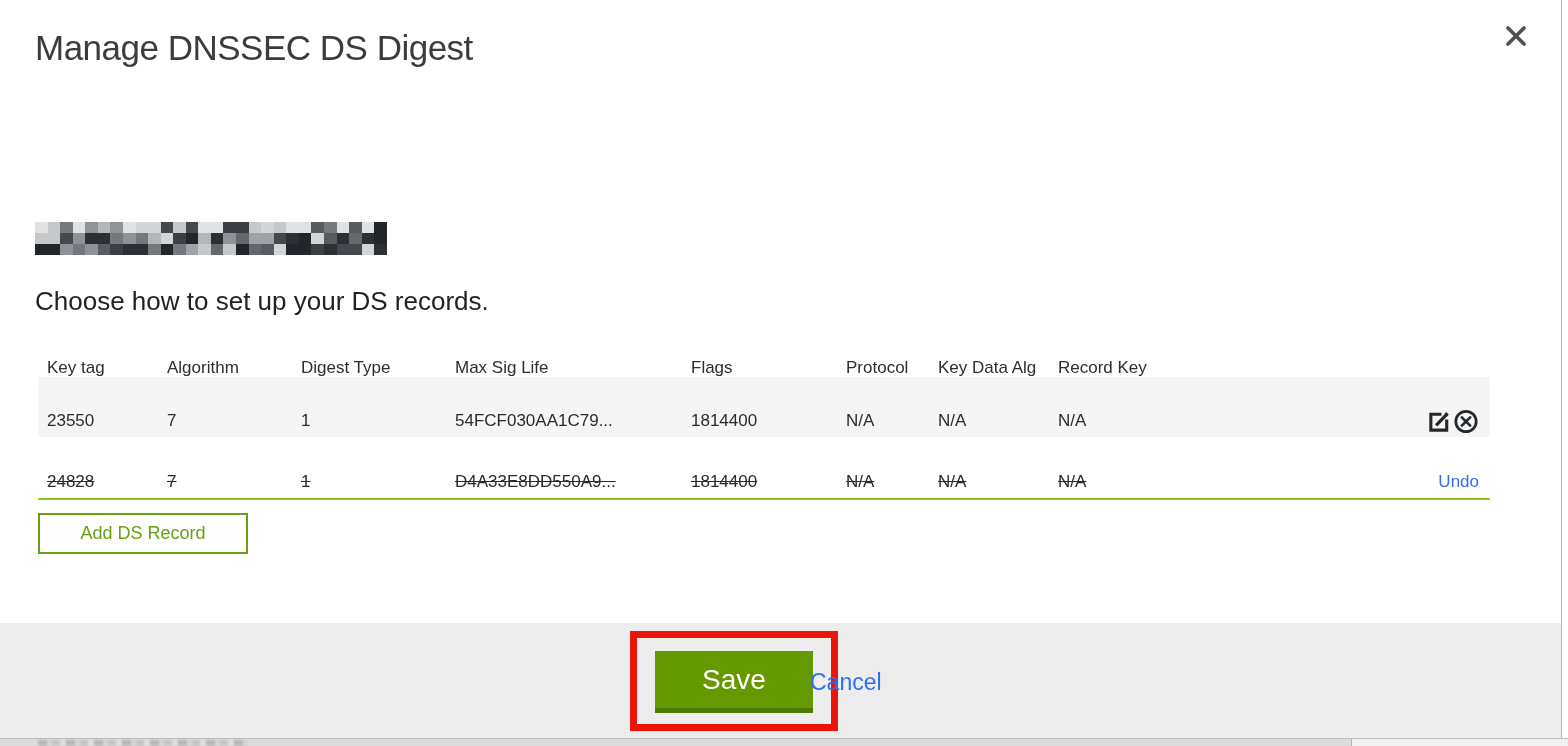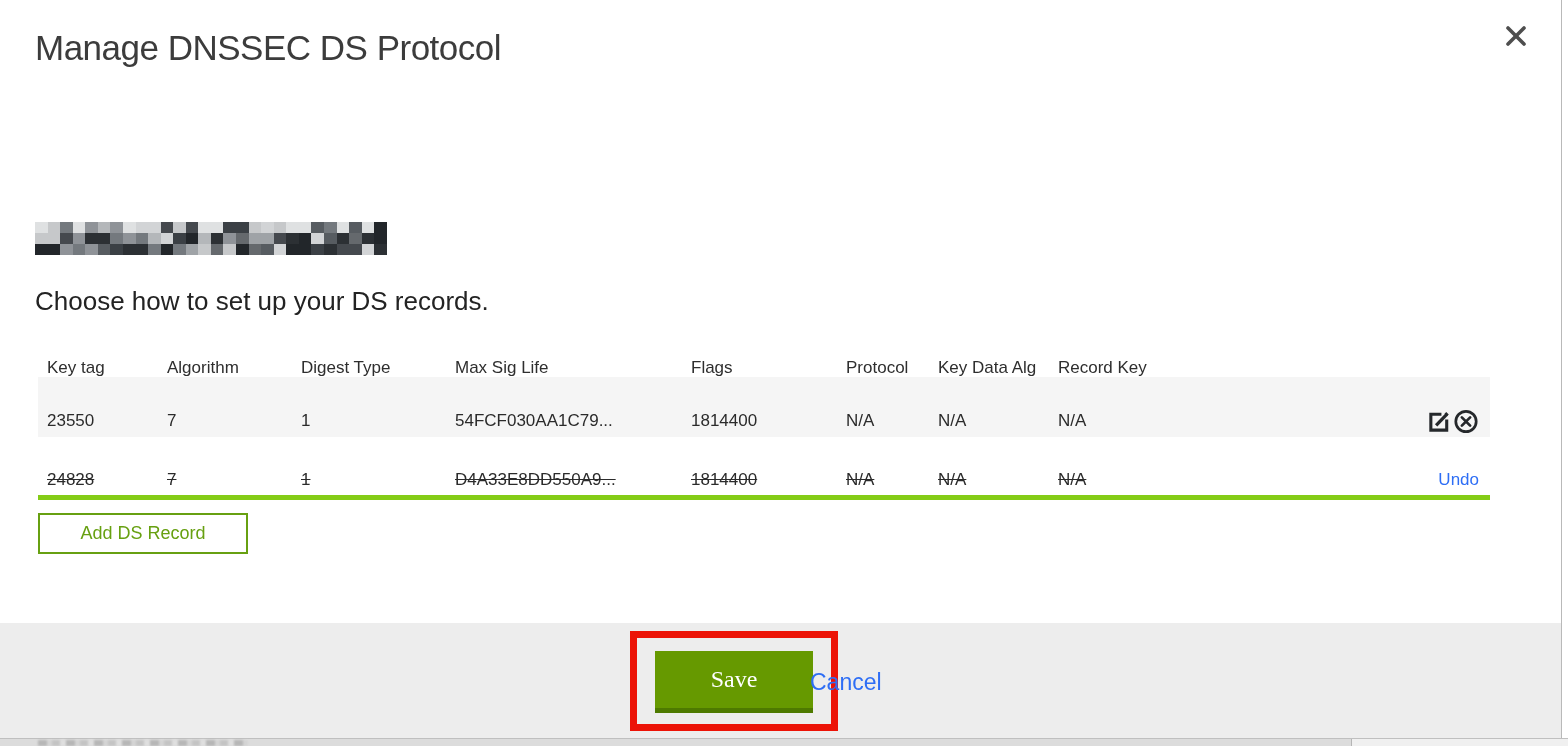--- a/index.html
+++ b/index.html
@@ -21,54 +21,54 @@
   .redacted-domain { position:absolute; left:35px; top:222px; width:352px; height:33px; display:flex; flex-wrap:wrap; overflow:hidden; }
   .redacted-domain i { display:block; width:12.57px; height:11px; }
 
   .instruction { position:absolute; left:35px; top:286px; font-size:26px; color:#232323; }
 
   
   .ds-table { position:absolute; left:38px; top:330px; width:1452px; }
   .tr { display:grid; grid-template-columns:120px 134px 154px 236px 155px 92px 120px 165px 1fr 96px; align-items:center; padding-left:9px; }
   .tr.head  { height:47px; font-size:17px; color:#2e2e2e; background:#fff; }
   .tr.row1  { height:60px; font-size:17px; background:#f5f5f5; }
-  .tr.row2  { height:63px; font-size:17px; background:#fff; border-bottom:5px solid #84cc16; }
+  .tr.row2  { height:63px; font-size:17px; background:#fff; border-bottom:2px solid #84cc16; }
   .tr .cell { white-space:nowrap; overflow:hidden;margin-top:28px; }
   .struck .cell { text-decoration:line-through; }
   .actions { display:flex; justify-content:flex-end; align-items:center; gap:1px; padding-right:11px; text-decoration:none !important; }
   .icon-btn { width:26px; height:26px; display:inline-flex; align-items:center; justify-content:center; cursor:pointer; }
   .link { color:#2e6ef5; cursor:pointer; text-decoration:none; }
   .undo { font-size:17px; }
 
   .add-btn { position:absolute; left:38px; top:513px; width:210px; height:41px; background:#fff;
     border:2px solid #67a011; color:#67a011; font-size:18px; font-family:inherit;
     display:flex; align-items:center; justify-content:center; cursor:pointer; }
 
   
   .footer { position:absolute; left:0; top:623px; width:1561px; height:115px; background:#ededed; }
   .save-btn { position:absolute; left:655px; top:651px; width:158px; height:62px; background:#669900;
-    border:none; border-bottom:5px solid #4e7a00; color:#fff; font-size:24px; font-family:Liberation Serif, serif; cursor:pointer; }
+    border:none; border-bottom:5px solid #4e7a00; color:#fff; font-size:28px; font-family:Liberation Sans, sans-serif; cursor:pointer; }
   .annotation-box { position:absolute; left:630px; top:631px; width:208px; height:100px;
     border:7px solid #ec1307; pointer-events:none; }
   .cancel { position:absolute; left:810px; top:669px; font-size:23px; }
 
   
   .modal-bottom-border { position:absolute; left:0; top:738px; width:1568px; height:1px; background:#bfbfbf; }
   .under-strip { position:absolute; left:0; top:739px; width:1568px; height:7px; background:#dcdcdc; }
   .under-strip-right { position:absolute; left:1351px; top:739px; width:217px; height:7px; background:#f0f0f0; border-left:1px solid #b5b5b5; }
   .under-blur { position:absolute; left:38px; top:740px; width:210px; height:6px;
     background:repeating-linear-gradient(90deg,#ababab 0 9px,#d2d2d2 9px 14px,#bdbdbd 14px 22px,#e0e0e0 22px 28px);
     filter:blur(1px); opacity:.75; }
 </style>
 </head>
 <body>
 
 <div class="stage">
 
-  <h1 class="modal-title">Manage DNSSEC DS Protocol</h1>
+  <h1 class="modal-title">Manage DNSSEC DS Digest</h1>
 
   <span class="close-btn">
     <svg width="28" height="28" viewBox="0 0 28 28">
       <line x1="6" y1="6" x2="22" y2="22" stroke="#4e4e4e" stroke-width="3.6" stroke-linecap="round"></line>
       <line x1="22" y1="6" x2="6" y2="22" stroke="#4e4e4e" stroke-width="3.6" stroke-linecap="round"></line>
     </svg>
   </span>
 
   <div class="redacted-domain">
       <i style="background: rgb(223, 225, 226);"></i>

